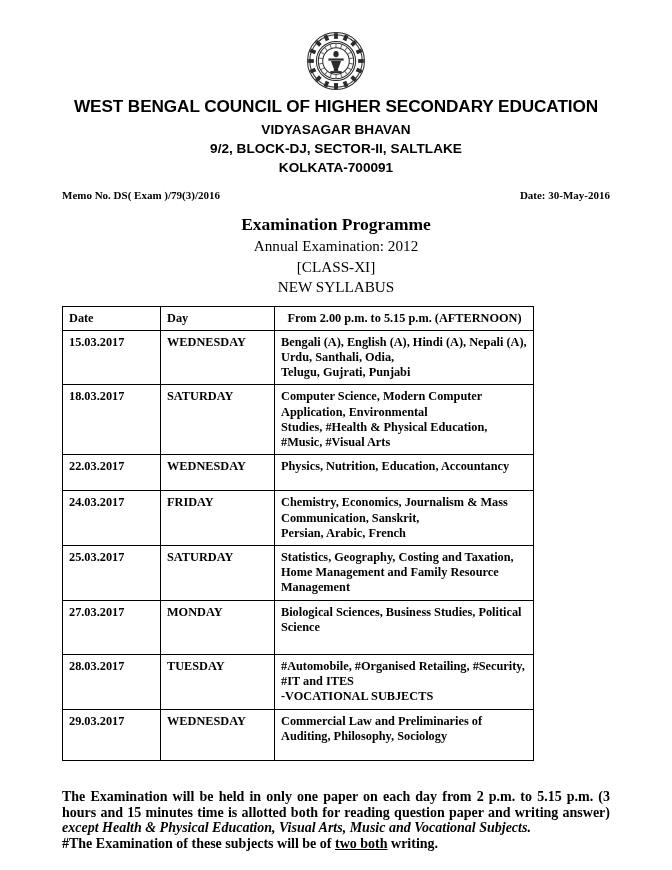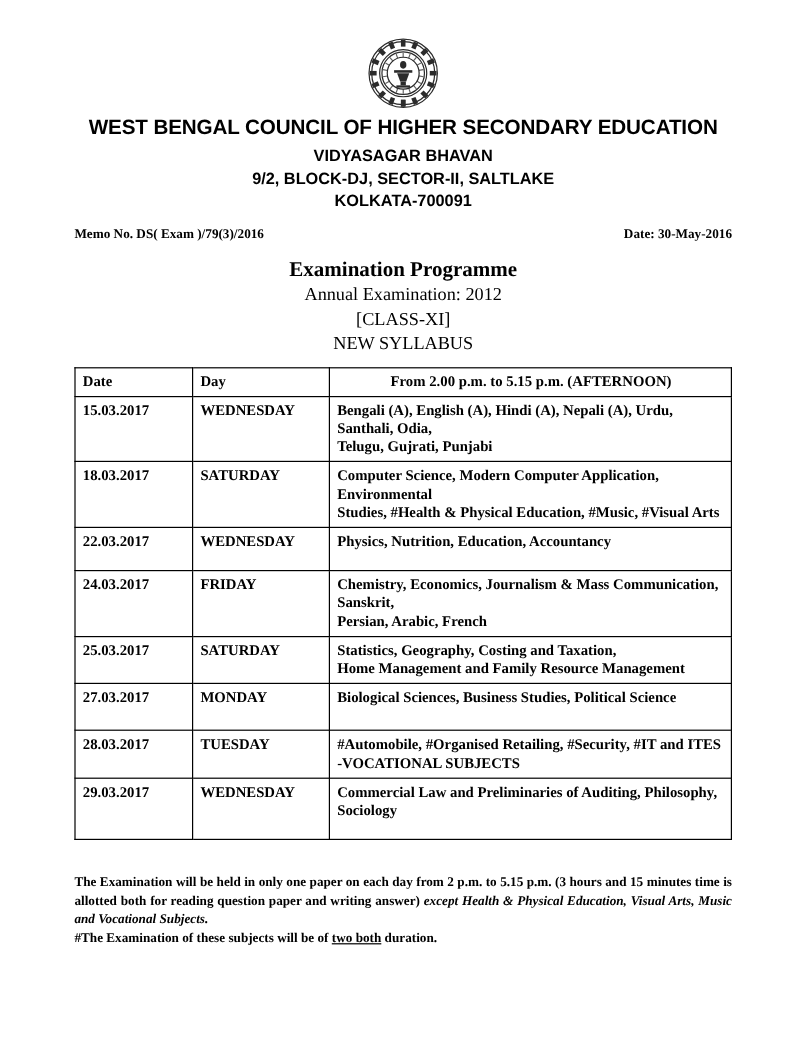--- a/index.html
+++ b/index.html
@@ -77,21 +77,21 @@
   .title-sub {
     text-align: center;
     font-size: 15.2px;
     line-height: 19.5px;
     margin-top: 1px;
   }
 
   
   table.schedule {
     border-collapse: collapse;
-    width: 548px;
+    width: 472px;
     margin-top: 9px;
     table-layout: fixed;
   }
   table.schedule td, table.schedule th {
     border: 1px solid #000000;
     font-weight: bold;
     font-size: 12.3px;
     line-height: 15.2px;
     padding: 4px 5px 4px 6px;
     vertical-align: top;
@@ -101,21 +101,21 @@
   table.schedule th.c-day,  table.schedule td.c-day  { width: 102px; }
   table.schedule th.c-subj { text-align: center; }
   td.c-subj .ln2 { display: block; }
   tr.r-tall td { padding-bottom: 16px; }
   tr.r-xtall td { padding-bottom: 19px; }
 
   
   .notes {
     margin-top: 28px;
     font-weight: bold;
-    font-size: 11px;
+    font-size: 14px;
     line-height: 15.6px;
     text-align: justify;
   }
   .notes .just { text-align: justify; text-align-last: left; }
   .notes i { font-style: italic; }
   .u { text-decoration: underline; }
 </style>
 </head>
 <body>
 
@@ -247,17 +247,17 @@
         <tr class="r-tall">
           <td class="c-date">29.03.2017</td>
           <td class="c-day">WEDNESDAY</td>
           <td class="c-subj"><span>Commercial Law and Preliminaries of Auditing, Philosophy, Sociology</span></td>
         </tr>
       </tbody>
   </table>
 
   <div class="notes">
     <div class="just"><span>The Examination will be held in only one paper on each day from 2 p.m. to 5.15 p.m. (3 hours and 15 minutes time is allotted both for reading question paper and writing answer) </span><i>except Health &amp; Physical Education, Visual Arts, Music and Vocational Subjects.</i></div>
-    <div><span>#The Examination of these subjects will be of </span><span class="u">two both</span><span> duration.</span></div>
+    <div><span>#The Examination of these subjects will be of </span><span class="u">two both</span><span> writing.</span></div>
 
   </div>
 
 </div>
 
 </body></html>

